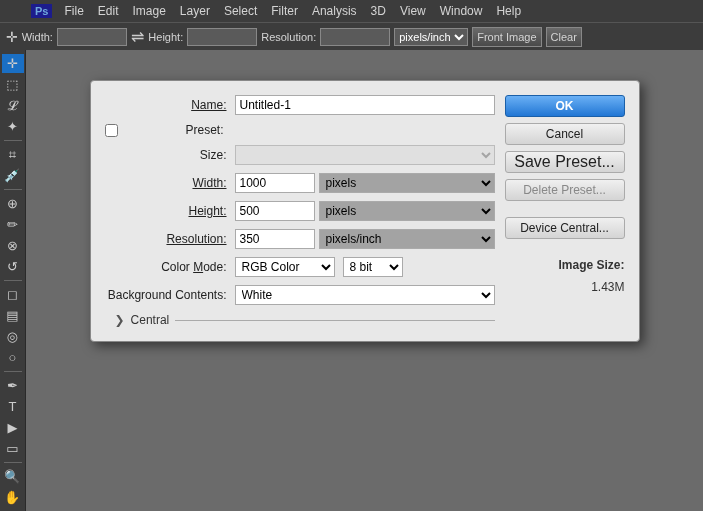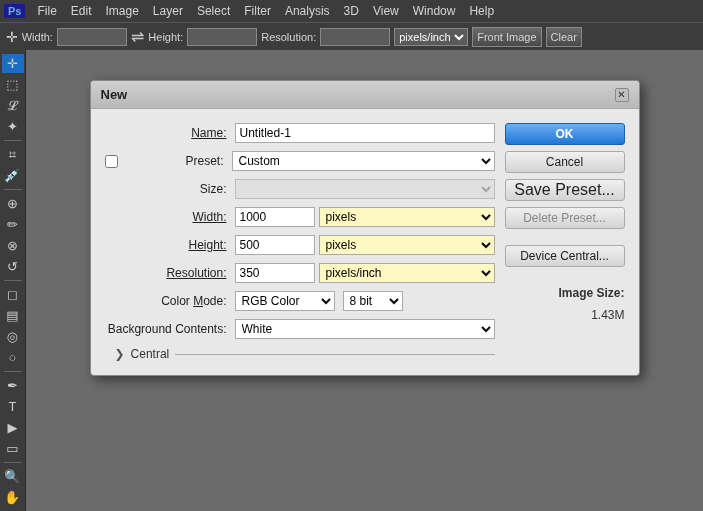--- a/index.html
+++ b/index.html
@@ -22,20 +22,21 @@
       padding: 0 4px;
       gap: 2px;
     }
     .ps-logo {
       background: #1c1c8c;
       color: #6fa8dc;
       font-size: 11px;
       font-weight: bold;
       padding: 1px 4px;
       margin-right: 4px;
+      margin-left: 27px;
     }
     .menu-item {
       color: #d4d4d4;
       font-size: 12px;
       padding: 2px 6px;
       cursor: pointer;
     }
 
     
     .options-bar {
@@ -223,21 +224,21 @@
       width: 80px;
       height: 20px;
       border: 1px solid #aaa;
       background: #fff;
       font-size: 12px;
       padding: 0 4px;
     }
     .form-select {
       height: 20px;
       border: 1px solid #aaa;
-      background: #fef9c3;
+      background: #a3a3a3;
       font-size: 12px;
       padding: 0 2px;
       flex: 1;
     }
     .form-select-full {
       height: 20px;
       border: 1px solid #aaa;
       background: #fff;
       font-size: 12px;
       padding: 0 2px;
@@ -442,45 +443,33 @@
     <div class="tool-separator"></div>
     <button class="tool-btn" title="Zoom">🔍</button>
     <button class="tool-btn" title="Hand">✋</button>
   </div>
 
   <div class="canvas-area">
     <div class="dialog-overlay">
 
       <div class="dialog">
 
-        <div class="dialog-title-bar">
-          <span class="dialog-title">New</span>
-          <div class="dialog-close-btn">✕</div>
-        </div>
 
         <div class="dialog-body">
 
           <div class="dialog-left">
 
             <div class="form-row">
               <span class="form-label underline">Name:</span>
               <input class="form-input" value="Untitled-1" style="">
             </div>
 
             <div class="preset-row">
               <input type="checkbox" class="preset-checkbox" style="">
               <span class="form-label" style="min-width:110px;">Preset:</span>
-              <select class="form-select-full">
-                <option>Custom</option>
-                <option>Default Photoshop Size</option>
-                <option>Letter</option>
-                <option>Legal</option>
-                <option>A4</option>
-                <option>A3</option>
-              </select>
             </div>
 
             <div class="size-row">
               <span class="size-label">Size:</span>
               <select class="size-select" disabled="">
                 <option></option>
               </select>
             </div>
 
             <div class="form-row">

